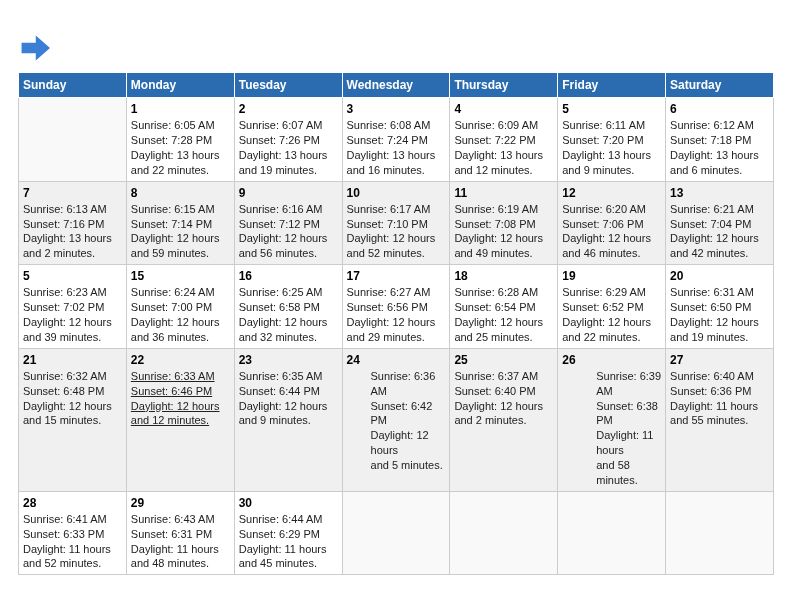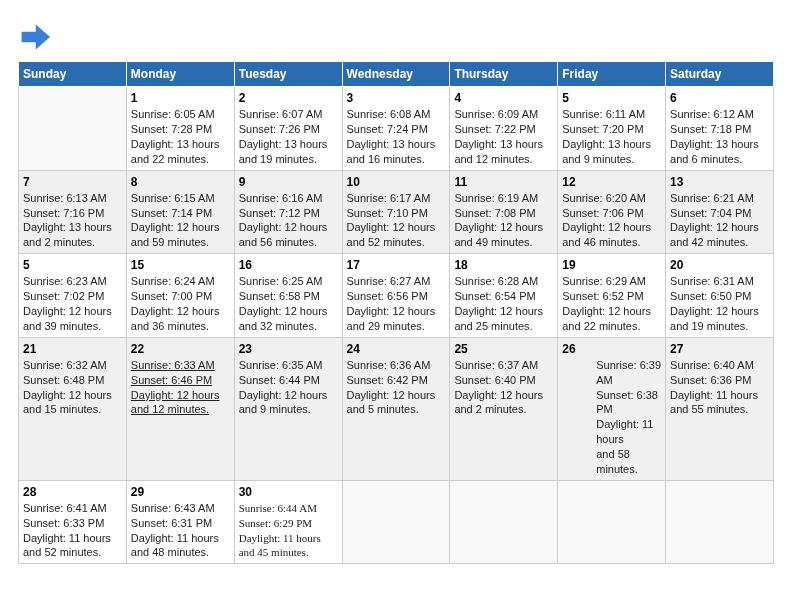--- a/index.html
+++ b/index.html
@@ -6,21 +6,21 @@
     body {
       font-family: Arial, sans-serif;
       background: #fff;
       width: 792px;
       height: 612px;
       overflow: hidden;
     }
     .page {
       width: 792px;
       min-height: 612px;
-      padding: 21px 18px 10px 18px;
+      padding: 32px 18px 10px 18px;
     }
     .header-row {
       display: flex;
       justify-content: space-between;
       align-items: flex-start;
       margin-bottom: 8px;
     }
     .logo {
       display: flex;
       align-items: center;
@@ -288,21 +288,21 @@
           </td>
           <td>
             <span class="day-num">23</span>
             <div class="day-info" style="white-space: pre-line;">Sunrise: 6:35 AM
 Sunset: 6:44 PM
 Daylight: 12 hours
 and 9 minutes.</div>
           </td>
           <td>
             <span class="day-num">24</span>
-            <div class="day-info" style="white-space: pre-line;">Sunrise: 6:36 AM
+            <div class="day-info" style="white-space: pre-line; margin-left: 24px;">Sunrise: 6:36 AM
 Sunset: 6:42 PM
 Daylight: 12 hours
 and 5 minutes.</div>
           </td>
           <td>
             <span class="day-num">25</span>
             <div class="day-info" style="white-space: pre-line;">Sunrise: 6:37 AM
 Sunset: 6:40 PM
 Daylight: 12 hours
 and 2 minutes.</div>
@@ -332,21 +332,21 @@
           </td>
           <td>
             <span class="day-num">29</span>
             <div class="day-info" style="white-space: pre-line;">Sunrise: 6:43 AM
 Sunset: 6:31 PM
 Daylight: 11 hours
 and 48 minutes.</div>
           </td>
           <td>
             <span class="day-num">30</span>
-            <div class="day-info" style="white-space: pre-line; font-family: Liberation Serif, serif;">Sunrise: 6:44 AM
+            <div class="day-info" style="white-space: pre-line;">Sunrise: 6:44 AM
 Sunset: 6:29 PM
 Daylight: 11 hours
 and 45 minutes.</div>
           </td>
           <td class="empty"></td>
           <td class="empty"></td>
           <td class="empty"></td>
           <td class="empty"></td>
         </tr>
       </tbody>

